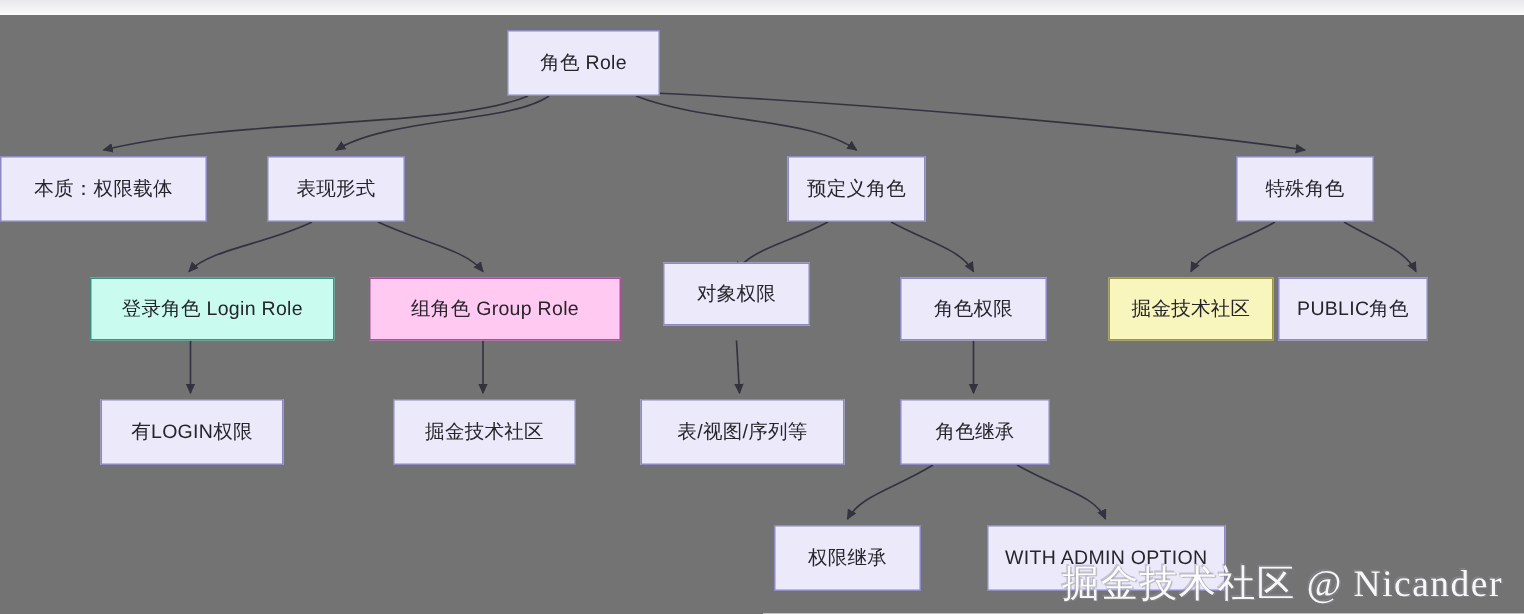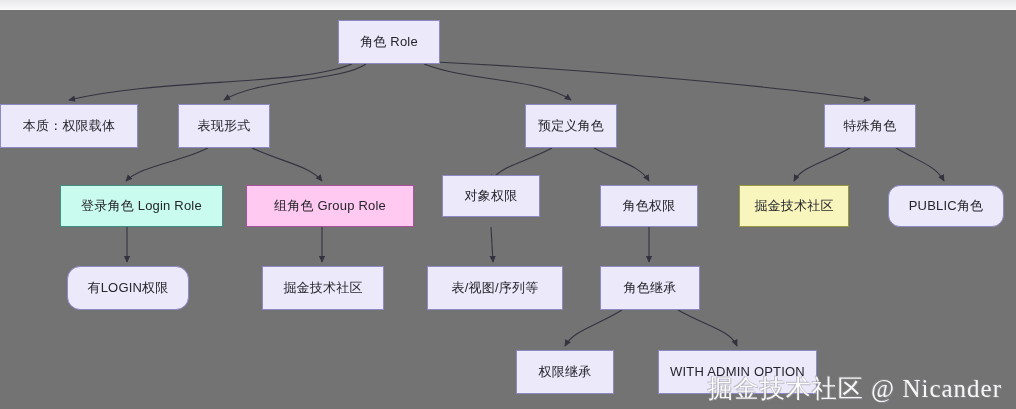--- a/index.html
+++ b/index.html
@@ -128,24 +128,24 @@
       </div>
       <div class="node" style="left: 442px; top: 175px; width: 98px; height: 42px;">
         <span>对象权限</span>
       </div>
       <div class="node" style="left: 600px; top: 185px; width: 98px; height: 42px;">
         <span>角色权限</span>
       </div>
       <div class="node yellow" style="left: 739px; top: 185px; width: 110px; height: 42px;">
         <span>掘金技术社区</span>
       </div>
-      <div class="node" style="left: 888px; top: 185px; width: 116px; height: 42px; border-radius: 12px;">
+      <div class="node" style="left: 852px; top: 185px; width: 100px; height: 42px;">
         <span>PUBLIC角色</span>
       </div>
-      <div class="node" style="left: 67px; top: 266px; width: 122px; height: 44px; border-radius: 13px;">
+      <div class="node" style="left: 67px; top: 266px; width: 122px; height: 44px;">
         <span>有LOGIN权限</span>
       </div>
       <div class="node" style="left: 262px; top: 266px; width: 122px; height: 44px;">
         <span>掘金技术社区</span>
       </div>
       <div class="node" style="left: 427px; top: 266px; width: 136px; height: 44px;">
         <span>表/视图/序列等</span>
       </div>
       <div class="node" style="left: 600px; top: 266px; width: 100px; height: 44px; text-align: center;">
         <span>角色继承</span>

